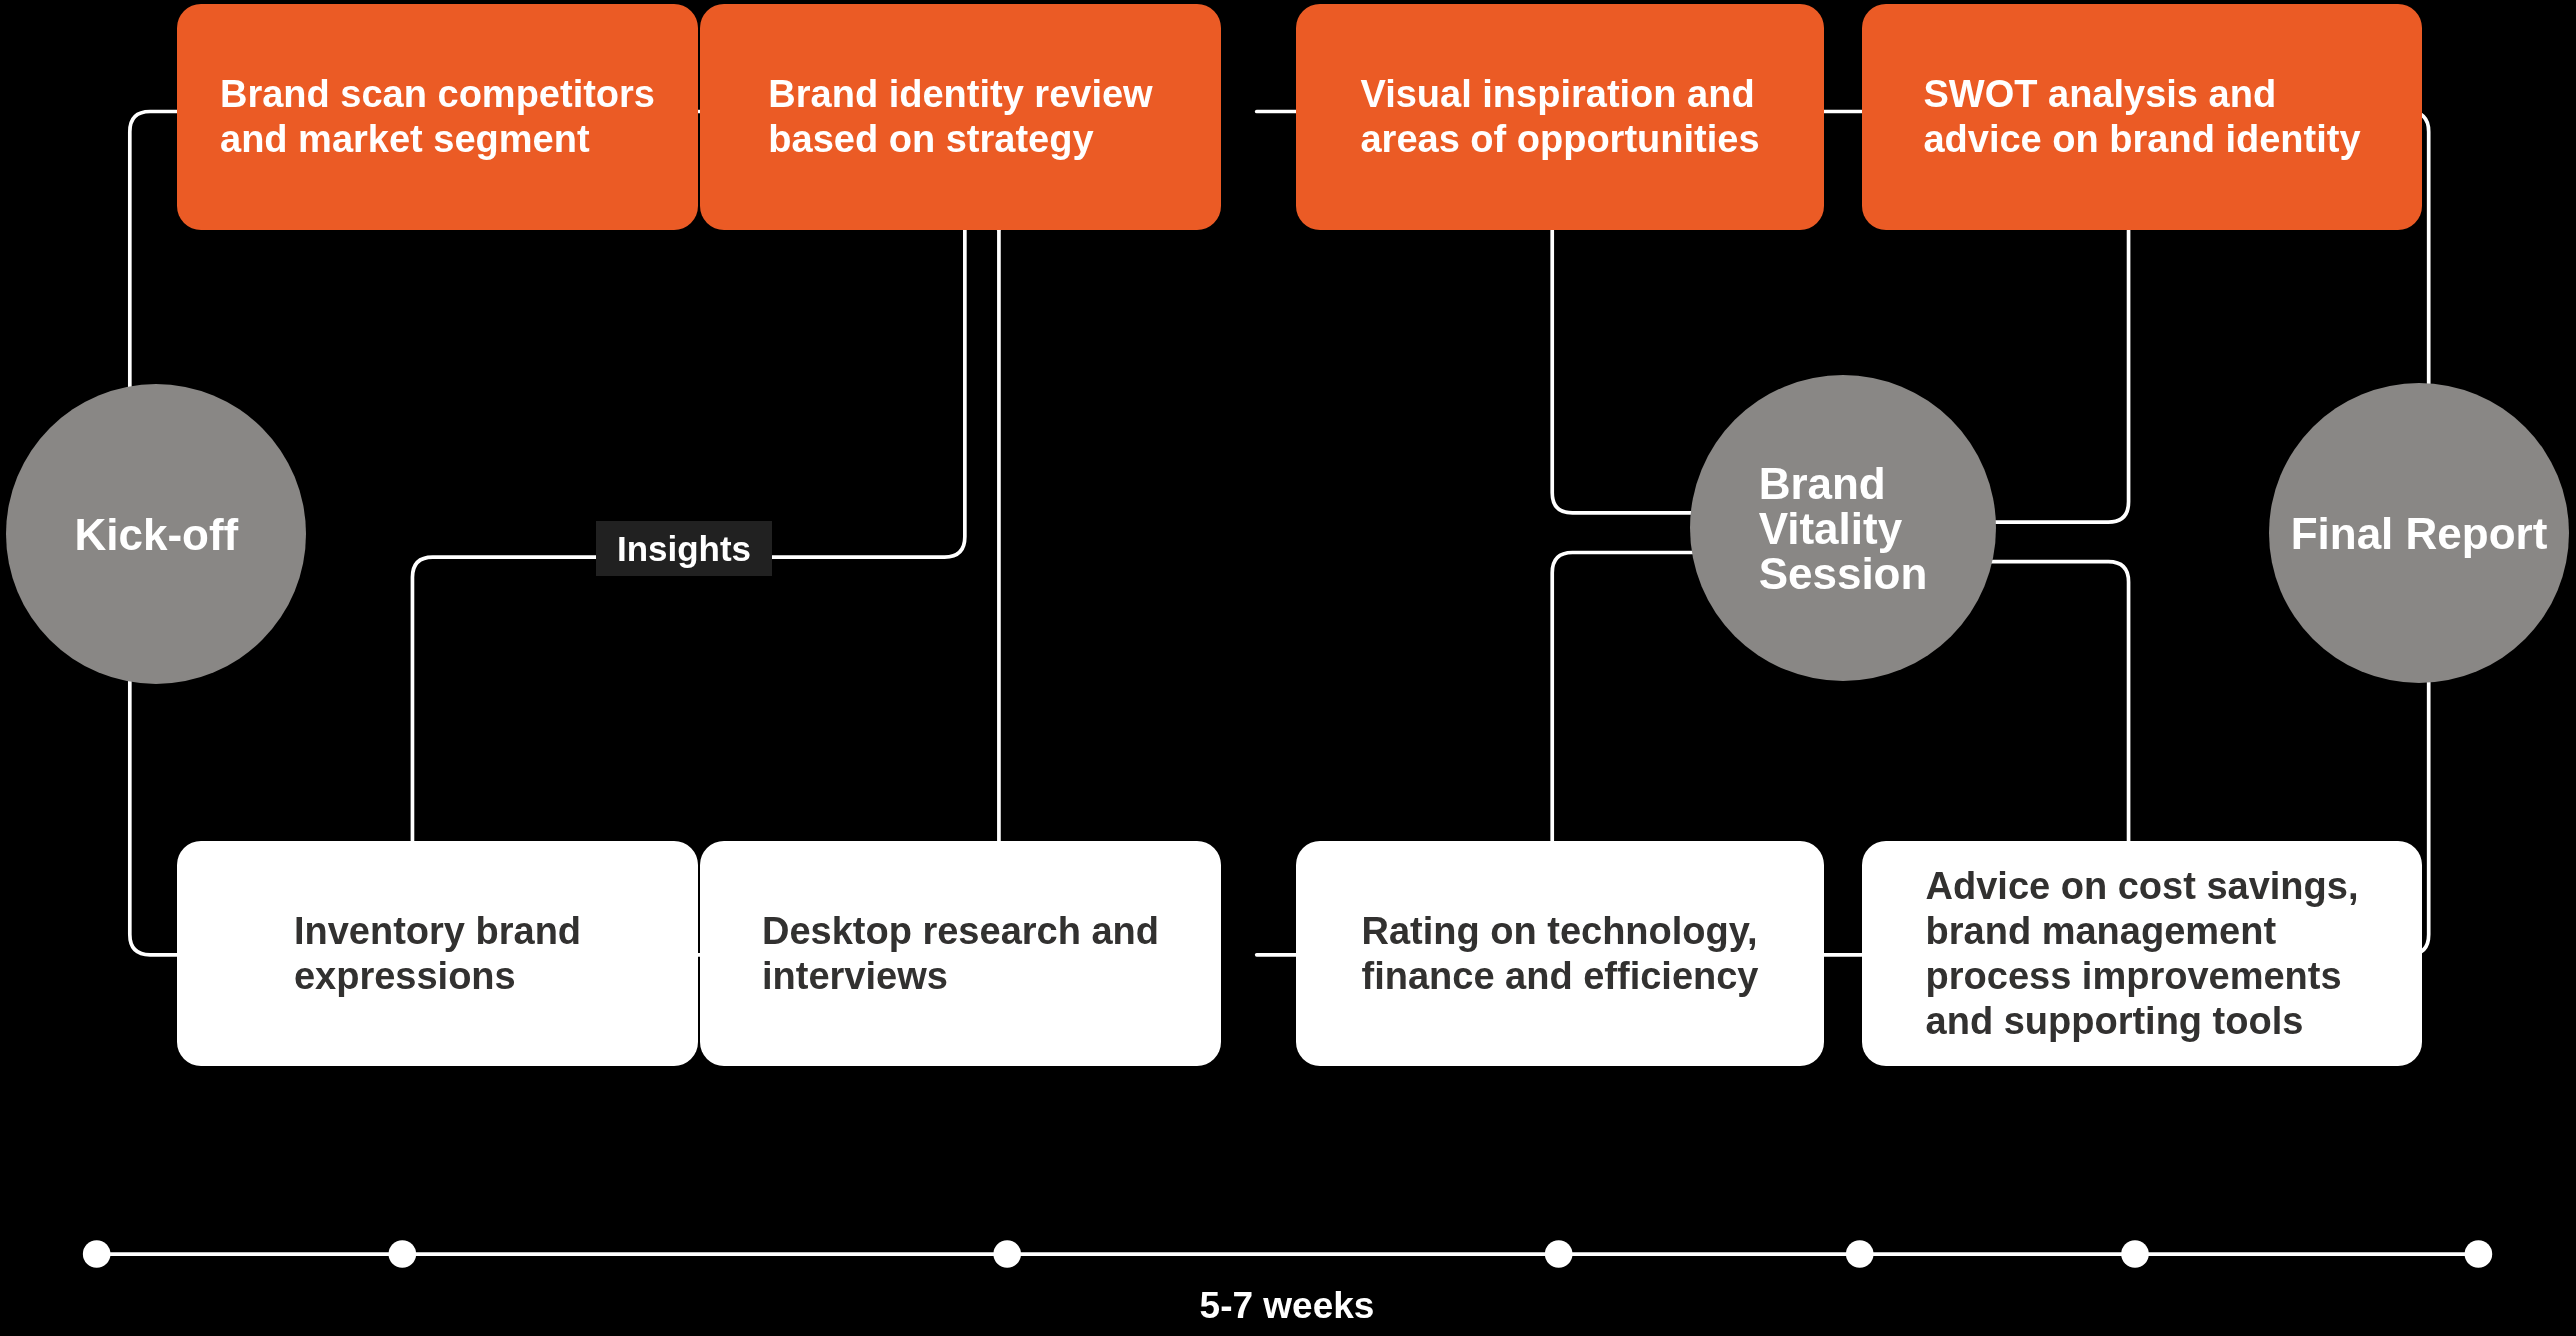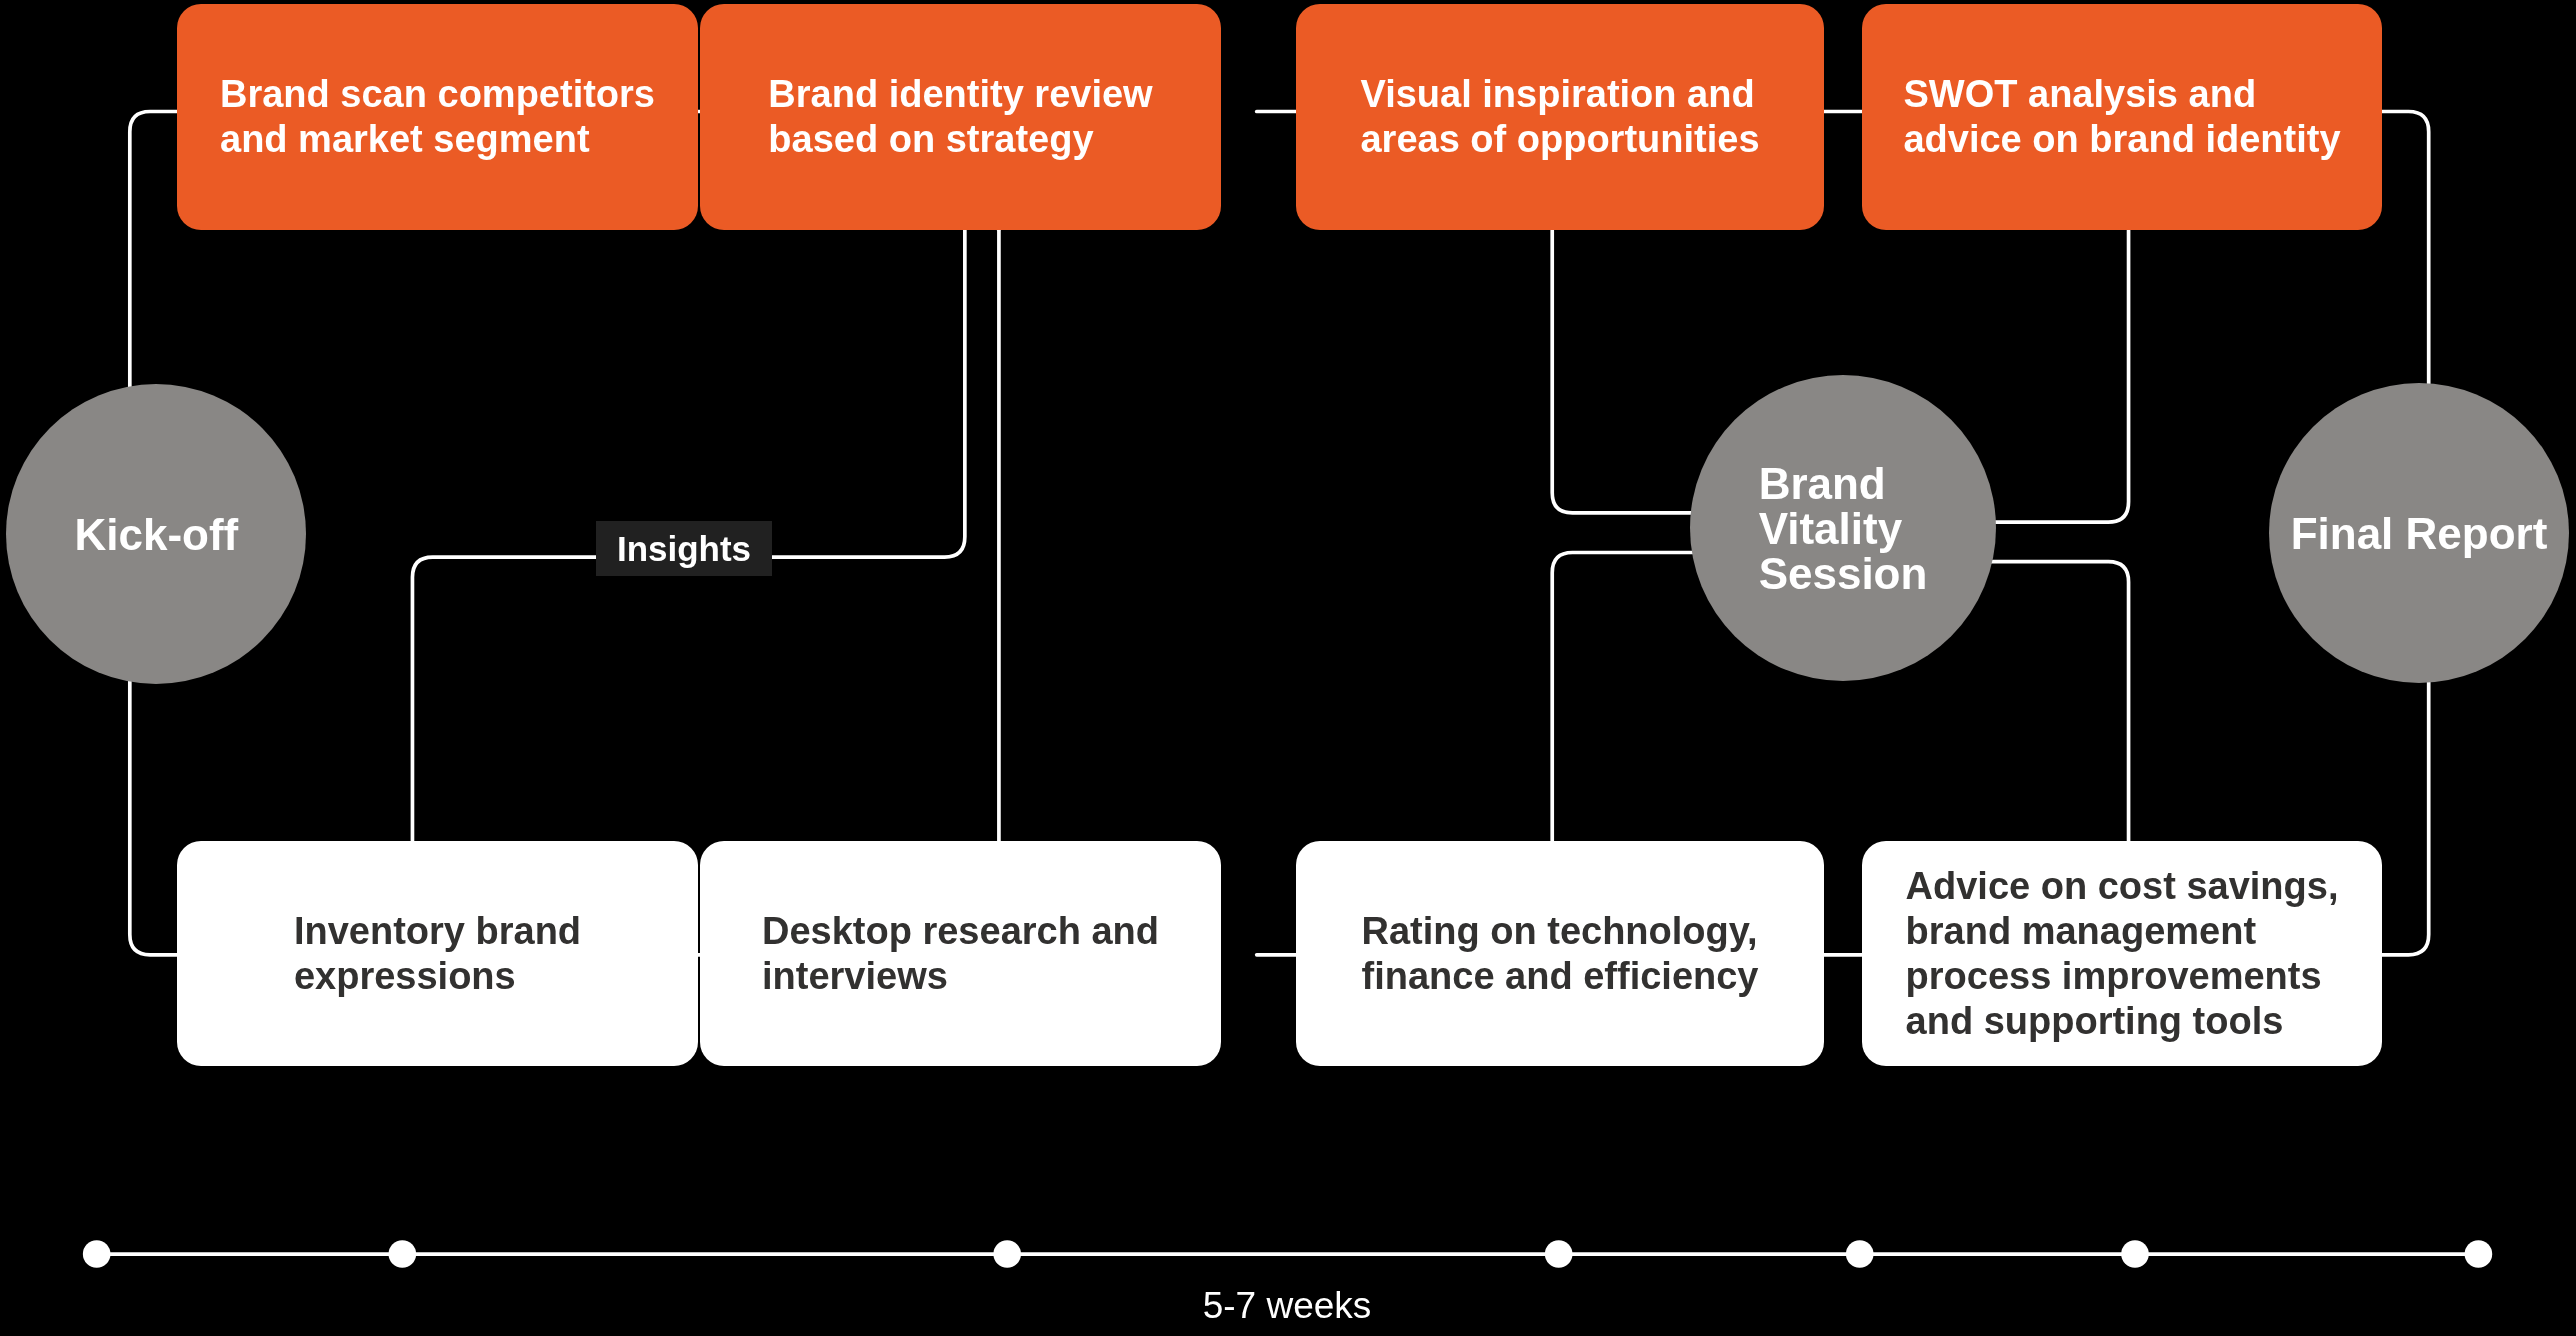--- a/index.html
+++ b/index.html
@@ -45,21 +45,21 @@
   .step-bottom {
     top: 841px; height: 225px;
     border-radius: 24px;
     background: var(--white, #FFFFFF);
     color: var(--box-text, #323130);
     font-size: 38px; line-height: 45px;
   }
   .col1 { left: 177px;  width: 521px; }
   .col2 { left: 700px;  width: 521px; }
   .col3 { left: 1296px; width: 528px; }
-  .col4 { left: 1862px; width: 520px; }
+  .col4 { left: 1862px; width: 560px; }
   .milestone {
     border-radius: 50%;
     background: var(--gray, #898785);
     color: var(--white, #FFFFFF);
     font-size: 44px; line-height: 45px;
   }
   .kickoff { left: 6.4px;    top: 384px; width: 300px; height: 300px; }
   .bvs     { left: 1690px; top: 375px; width: 306px; height: 306px; }
   .final   { left: 2269px; top: 383px; width: 300px; height: 300px; }
   .insights {
@@ -67,21 +67,21 @@
     background: var(--dark-label-bg, #212121);
     color: var(--white, #FFFFFF);
     font-size: 35px;
   }
   .duration {
     position: absolute;
     left: 1287px; top: 1285px;
     transform: translateX(-50%);
     color: var(--white, #FFFFFF);
     font-size: 37px;
-    font-weight: 400;
+    font-weight: 700;
     z-index: 1;
     white-space: nowrap;
   }
 </style>
 </head>
 <body>
 
 <div class="stage">
 
   <svg class="connectors" width="2576" height="1337" viewBox="0 0 2798 1452">

